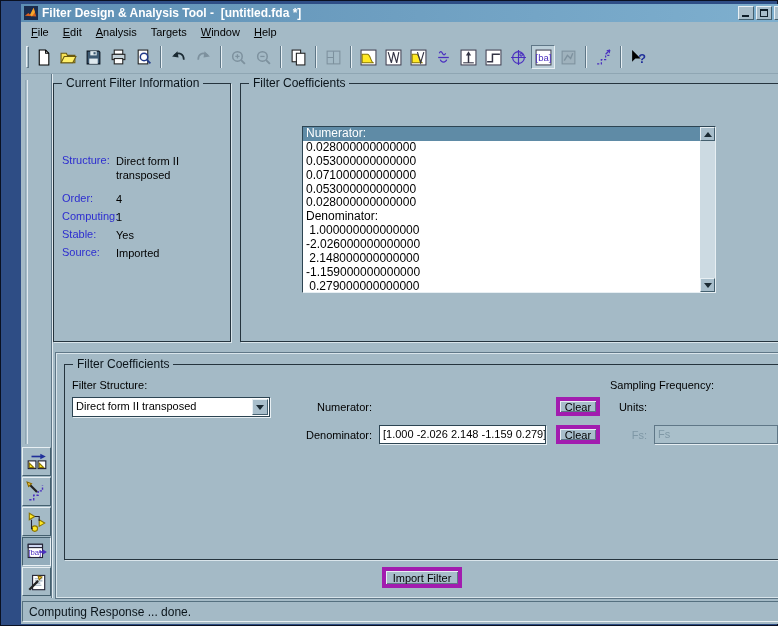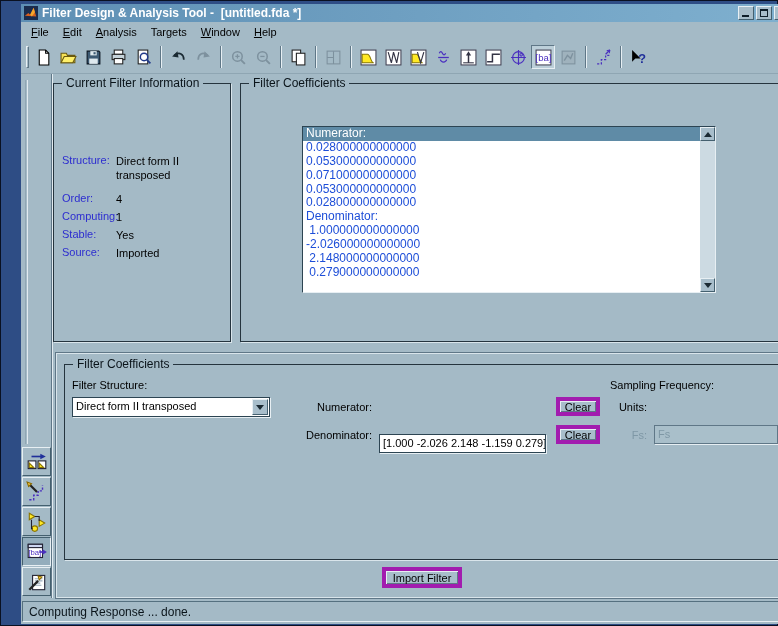--- a/index.html
+++ b/index.html
@@ -38,21 +38,21 @@
   .sbtn.selected{border-color:#44606f #e7eff3 #e7eff3 #44606f;background:#93adbc;}
 
   .gbox{position:absolute;border:1px solid #25343e;box-shadow:1px 1px 0 #d9e5eb;}
   .legend{position:absolute;top:-8px;left:8px;background:#a4bac6;padding:0 4px;font-size:12px;color:#0a141a;white-space:nowrap;}
 
   .il{position:absolute;font-size:11px;color:#2d2dd0;white-space:nowrap;}
   .iv{position:absolute;font-size:11px;color:#000;line-height:14px;}
 
   
   .listbox{position:absolute;left:61px;top:42px;width:414px;height:167px;background:#fff;border:1px solid;border-color:#2c4452 #e7eff3 #e7eff3 #2c4452;}
-  .lrow{height:13.9px;line-height:13.9px;font-size:12px;color:#1d4ed8;padding-left:3px;margin-right:15px;white-space:pre;overflow:hidden;}
+  .lrow{height:13.9px;line-height:13.9px;font-size:12px;color:#000000;padding-left:3px;margin-right:15px;white-space:pre;overflow:hidden;}
   .lrow.sel{background:#5f8ba6;color:#fff;}
   .vscroll{position:absolute;right:0;top:0;bottom:0;width:15px;background:#ccdae2;}
   .sarrow{position:absolute;left:0;width:15px;height:14px;background:#a8becb;border:1px solid;border-color:#e7eff3 #44606f #44606f #e7eff3;display:flex;align-items:center;justify-content:center;}
   .sarrow.up{top:0;} .sarrow.down{bottom:0;}
   .tri-up{width:0;height:0;border:4px solid transparent;border-bottom:5px solid #1a2a33;margin-top:-4px;}
   .tri-dn{width:0;height:0;border:4px solid transparent;border-top:5px solid #1a2a33;margin-bottom:-4px;}
 
   
   .bpanel{position:absolute;left:35px;top:279px;width:733px;height:245px;border:1px solid #d9e5eb;box-shadow:0 0 0 1px #5f7787;background:#a4bac6;}
   .lbl{position:absolute;font-size:11px;color:#000;white-space:nowrap;}
@@ -327,20 +327,21 @@
         <div class="lrow sel">Numerator:</div>
         <div class="lrow">0.028000000000000</div>
         <div class="lrow">0.053000000000000</div>
         <div class="lrow">0.071000000000000</div>
         <div class="lrow">0.053000000000000</div>
         <div class="lrow">0.028000000000000</div>
         <div class="lrow">Denominator:</div>
         <div class="lrow"> 1.000000000000000</div>
         <div class="lrow">-2.026000000000000</div>
         <div class="lrow"> 2.148000000000000</div>
+        <div class="lrow">-1.159000000000000</div>
         <div class="lrow"> 0.279000000000000</div>
         <div class="vscroll">
           <span class="sarrow up">
                 <span class="tri-up"></span>
               </span>
           <span class="sarrow down">
                 <span class="tri-dn"></span>
               </span>
         </div>
       </div>
@@ -353,21 +354,21 @@
         <span class="lbl" style="left:7px;top:14px;">Filter Structure:</span>
         <div class="combo" style="left:7px;top:32px;width:198px;height:20px;">
           <span>Direct form II transposed</span>
           <span class="combo-btn"></span>
         </div>
 
         <span class="lbl right" style="left:233px;top:36px;width:74px;">Numerator:</span>
         <button class="btn3d" style="left:491px;top:32px;width:44px;height:19px;">Clear</button>
 
         <span class="lbl right" style="left:233px;top:64px;width:74px;">Denominator:</span>
-        <div class="edit" style="left:314px;top:60px;width:167px;height:19px;margin-top:9px;">[1.000 -2.026 2.148 -1.159 0.279]</div>
+        <div class="edit" style="left:314px;top:60px;width:167px;height:19px;">[1.000 -2.026 2.148 -1.159 0.279]</div>
         <button class="btn3d" style="left:491px;top:60px;width:44px;height:19px;">Clear</button>
 
         <span class="lbl" style="left:545px;top:14px;">Sampling Frequency:</span>
         <span class="lbl right" style="left:540px;top:36px;width:42px;">Units:</span>
         <span class="lbl right dis" style="left:540px;top:64px;width:42px;">Fs:</span>
         <div class="edit dis" style="left:589px;top:60px;width:124px;height:19px;">Fs</div>
       </div>
 
       <button class="btn3d" style="left:325px;top:213px;width:80px;height:21px;">Import Filter</button>
     </div>

